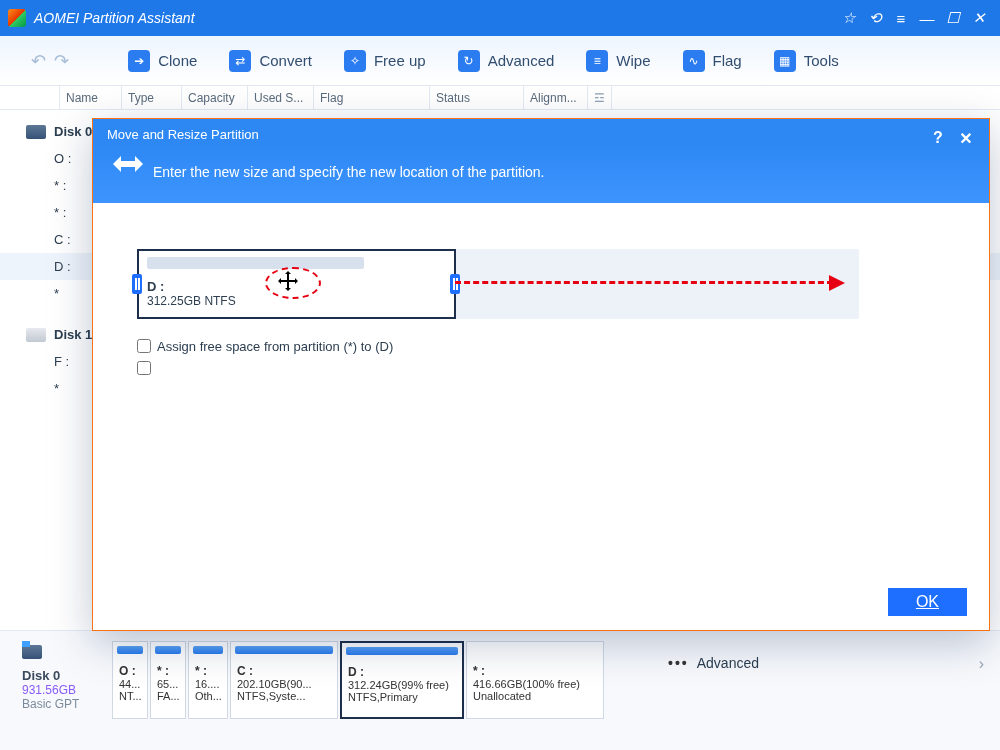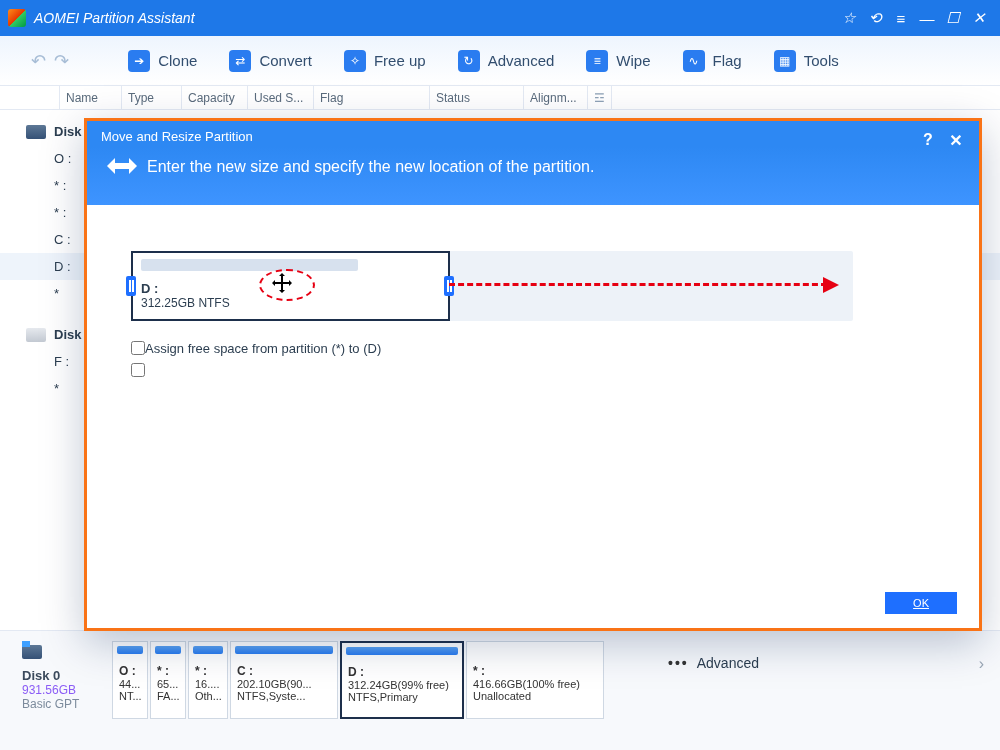--- a/index.html
+++ b/index.html
@@ -30,24 +30,24 @@
 .disk-summary .dicon::before { content:''; display:block; width:8px; height:6px; background:#3ea0ff; position:relative; top:-4px; left:0; }
 .disk-summary b { font-size:13px; display:block; }
 .part-blocks { flex:1; display:flex; gap:2px; padding:10px 0 0 0; }
 .pb { border:1px solid #cfd8e3; background:#fff; font-size:11px; color:#333; padding:22px 6px 4px 6px; position:relative; min-width:36px; height:78px; overflow:hidden; }
 .pb .pblab { font-weight:700; font-size:12px; }
 .pb.sel { border:2px solid #1d2f4b; }
 .pb .topbar { position:absolute; top:4px; left:4px; right:4px; height:8px; background:linear-gradient(#5aa2f2,#2a7cf0); border-radius:2px; }
 .adv-panel { width:356px; display:flex; align-items:flex-start; padding:24px 16px 0 24px; font-size:14px; color:#2c3e50; justify-content:space-between; }
 .adv-panel .dots { letter-spacing:2px; font-weight:700; color:#333; margin-right:8px; }
 .adv-panel .chev { color:#9aa7b5; font-size:16px; }
-.dialog { position:absolute; left:84px; top:118px; width:898px; height:513px; background:#fff; border:3px solid #f97316; box-shadow:0 12px 40px rgba(0,30,80,.25); z-index:20; }
+.dialog { position:absolute; left:92px; top:118px; width:898px; height:513px; background:#fff; border:1px solid #f97316; box-shadow:0 12px 40px rgba(0,30,80,.25); z-index:20; }
 .dialog-hdr { height:84px; background:linear-gradient(180deg,#2d88f3 0%,#2d88f3 30%,#3e94ff 100%); color:#fff; display:flex; align-items:flex-start; flex-direction:column; padding:8px 14px 0 14px; position:relative; }
 .dialog-hdr .dtitle { font-size:13px; }
-.dialog-hdr .sub { font-size:16px; margin-top:14px; margin-left:46px; }
+.dialog-hdr .sub { font-size:14px; margin-top:22px; margin-left:46px; }
 .dialog-hdr .arrow-icon { position:absolute; left:20px; top:36px; width:30px; height:18px; display:flex; align-items:center; }
 .dialog-hdr .arrow-icon svg { width:30px; height:20px; }
 .dialog-hdr .dhelp, .dialog-hdr .dclose { position:absolute; top:10px; width:22px; text-align:center; font-size:16px; font-weight:700; cursor:pointer; }
 .dialog-hdr .dhelp { right:40px; }
 .dialog-hdr .dclose { right:12px; }
 .dialog-body { padding:26px 24px 0 44px; font-size:13px; color:#2c3e50; }
 .size-row { display:flex; align-items:center; gap:10px; }
 .size-input { display:flex; align-items:center; border:1px solid #1e6fff; height:24px; }
 .size-input .val { padding:0 2px 0 6px; color:#000; }
 .size-input .val .hl { background:#1e6fff; color:#fff; padding:0 1px; }
@@ -61,24 +61,24 @@
 .part-box .text b { font-size:13px; }
 .grip { position:absolute; width:10px; height:20px; background:#1e6fff; border-radius:2px; top:25px; display:flex; align-items:center; justify-content:center; cursor:ew-resize; }
 .grip::before { content:''; width:2px; height:12px; background:#fff; box-shadow:3px 0 #fff; margin-left:-3px; }
 .grip.left { left:-5px; }
 .grip.right { left:313px; }
 .move-cursor { position:absolute; left:139px; top:20px; width:40px; height:28px; }
 .dashed-ellipse { position:absolute; width:56px; height:32px; border:2px dashed #e60012; border-radius:50%; left:128px; top:18px; }
 .dashed-arrow { position:absolute; left:318px; top:32px; width:378px; height:4px; border-top:3px dashed #e60012; }
 .dashed-arrow::after { content:''; position:absolute; right:-12px; top:-9px; border-left:16px solid #e60012; border-top:8px solid transparent; border-bottom:8px solid transparent; }
 .checks { margin-top:20px; display:flex; flex-direction:column; gap:7px; font-size:13px; }
-.checks label { display:flex; align-items:flex-start; cursor:pointer; }
+.checks label { display:flex; align-items:flex-start; gap:6px; cursor:pointer; }
 .checks input { width:14px; height:14px; }
 .dialog-foot { position:absolute; bottom:14px; right:22px; }
-.ok-btn { background:#1e6fff; color:#fff; border:none; padding:5px 28px; font-size:11px; cursor:pointer; text-decoration:underline; }
+.ok-btn { background:#1e6fff; color:#fff; border:none; padding:5px 28px; font-size:16px; cursor:pointer; text-decoration:underline; }
 </style>
 </head>
 <body>
 
 <div class="titlebar">
   <div class="app-icon"></div>
   <div class="title">AOMEI Partition Assistant</div>
   <div class="win-btn">☆</div>
   <div class="win-btn">⟲</div>
   <div class="win-btn">≡</div>

